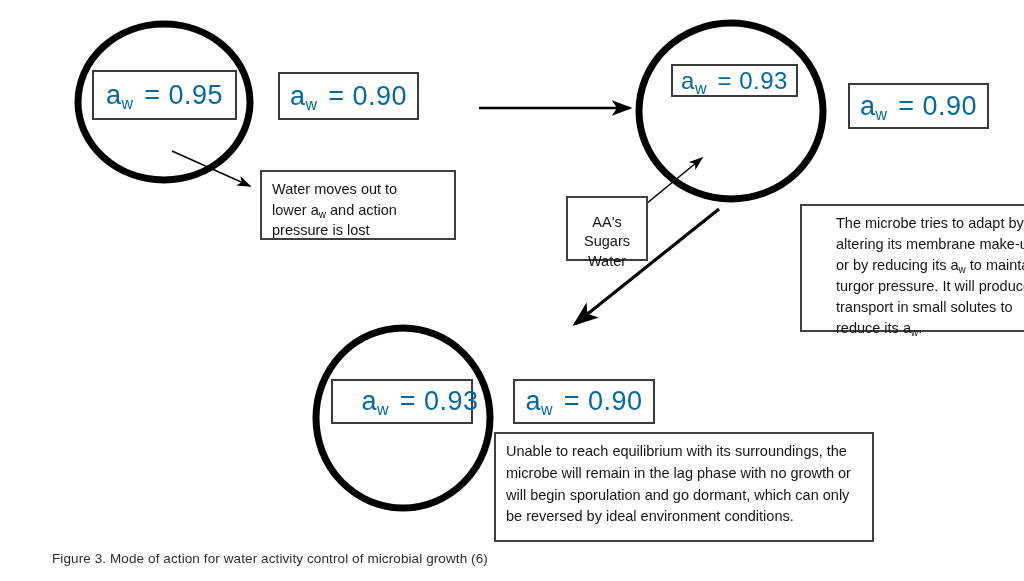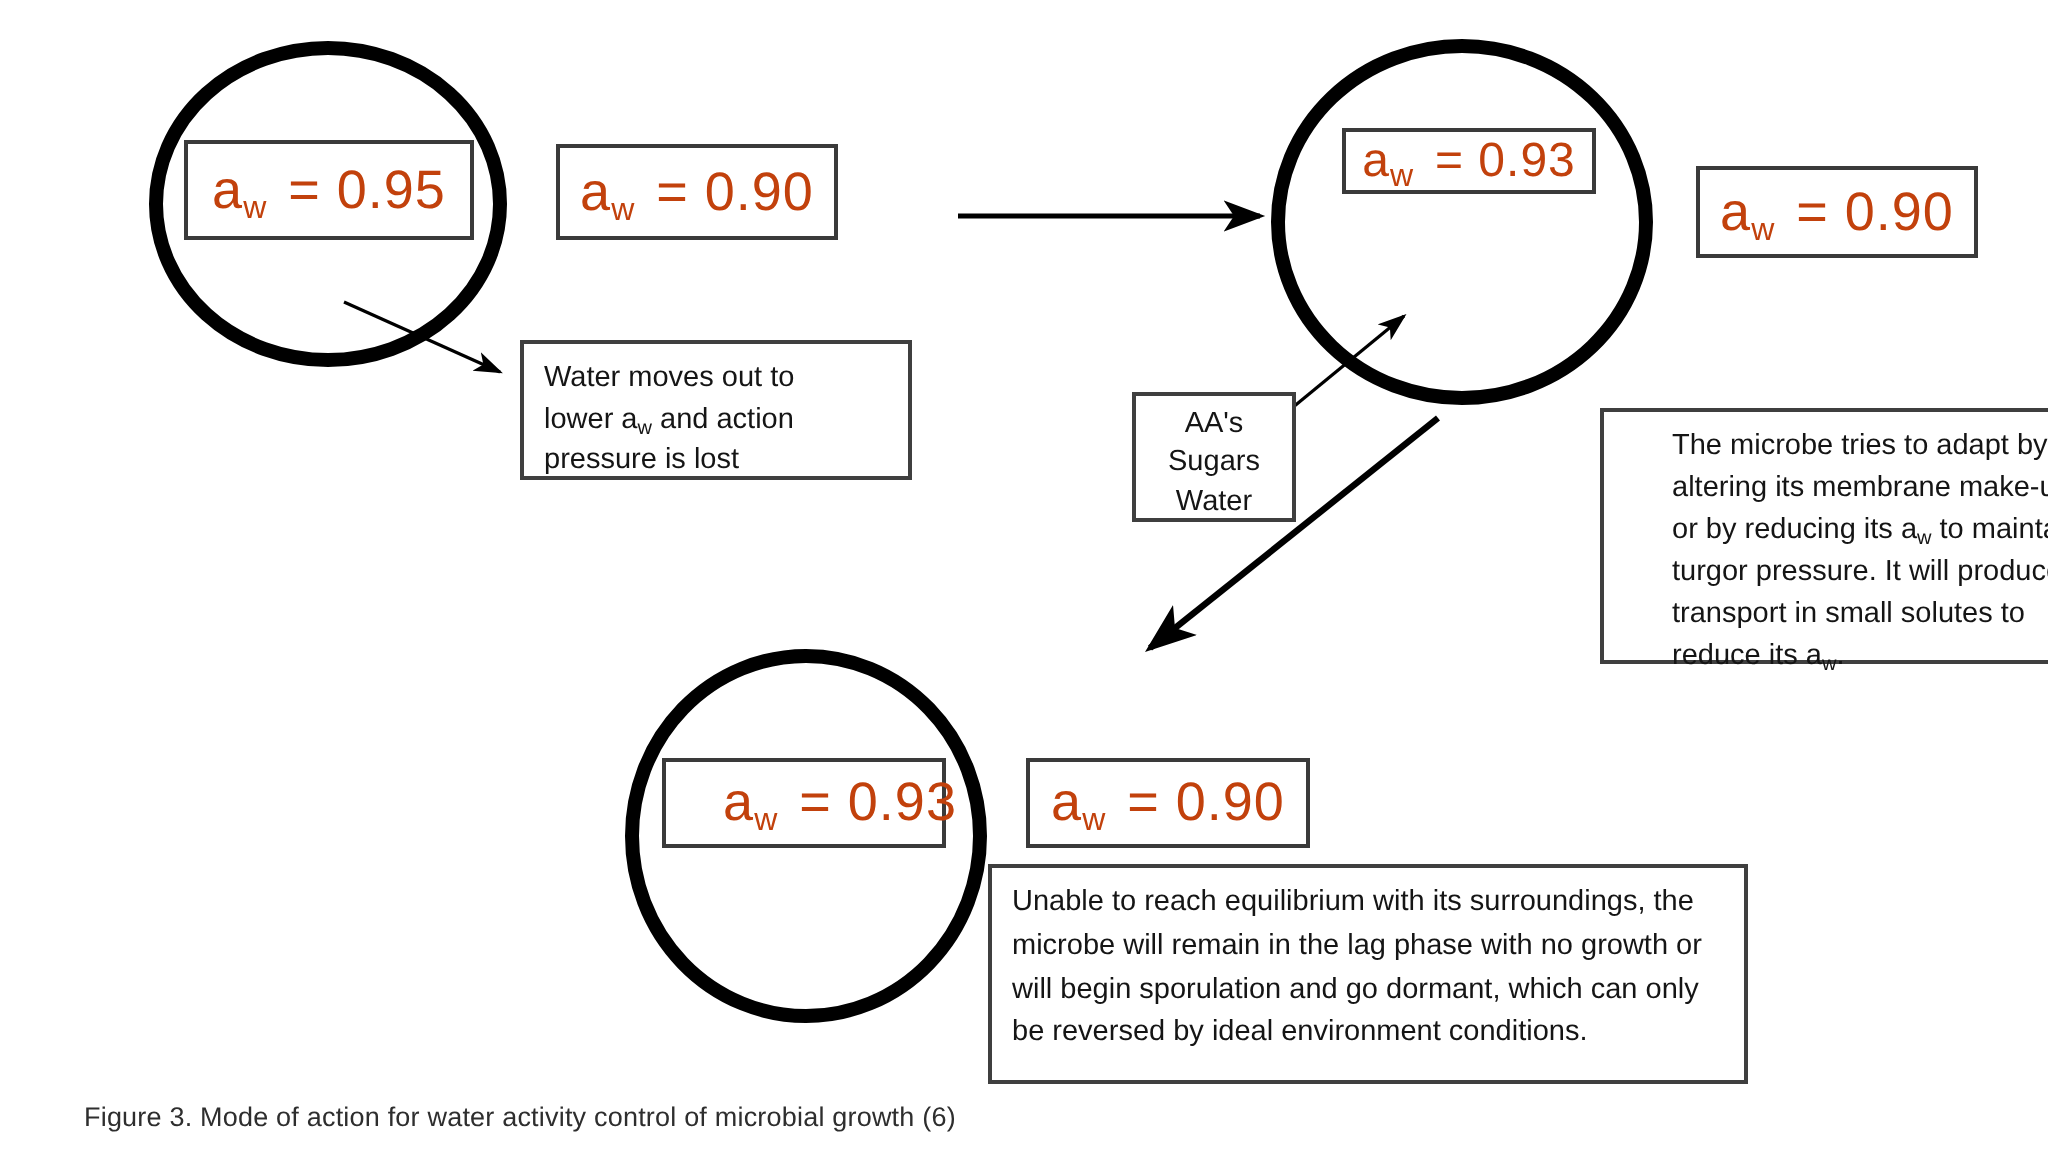--- a/index.html
+++ b/index.html
@@ -37,21 +37,21 @@
     display: flex;
     align-items: center;
     justify-content: center;
     white-space: nowrap;
   }
   .aw-text {
     font-size: 27px;
     font-weight: 400;
     letter-spacing: 0.5px;
     line-height: 1;
-    color: #c2410c;
+    color: #0369a1;
   }
   .aw-text .sub {
     font-size: 16px;
     vertical-align: baseline;
     position: relative;
     top: 5px;
     letter-spacing: 0;
   }
   .aw-text .gap { display: inline-block; width: 11px; }
 
@@ -133,21 +133,21 @@
       <span>a</span><span class="sub">w</span><span class="gap"></span><span>= 0.93</span>
     </span>
   </div>
 
   <div class="abs aw-box" style="left:848px; top:83px; width:141px; height:46px;">
     <span class="aw-text">
       <span>a</span><span class="sub">w</span><span class="gap"></span><span>= 0.90</span>
     </span>
   </div>
 
-  <div class="abs text-box center" style="left:566px; top:196px; width:82px; height:65px; padding:5px 4px; line-height:1.33;">
+  <div class="abs text-box center" style="left:566px; top:196px; width:82px; height:65px; padding:15px 4px; line-height:1.33;">
     <div>AA's</div>
     <div>Sugars</div>
     <div>Water</div>
   </div>
 
   <div class="abs text-box" style="left:800px; top:204px; width:259px; height:128px; line-height:1.45;padding-left:34px;">
     <span>The microbe tries to adapt by altering its membrane make-up or by reducing its a</span><span class="sub">w</span><span> to maintain turgor pressure. It will produce or transport in small solutes to reduce its a</span><span class="sub">w</span><span>.</span>
   </div>
 
   <div class="abs aw-box" style="left:331px; top:379px; width:142px; height:45px;padding-left:36px;">
@@ -159,15 +159,15 @@
   <div class="abs aw-box" style="left:513px; top:379px; width:142px; height:45px;">
     <span class="aw-text">
       <span>a</span><span class="sub">w</span><span class="gap"></span><span>= 0.90</span>
     </span>
   </div>
 
   <div class="abs text-box" style="left:494px; top:432px; width:380px; height:110px; line-height:1.5;">
     <span>Unable to reach equilibrium with its surroundings, the microbe will remain in the lag phase with no growth or will begin sporulation and go dormant, which can only be reversed by ideal environment conditions.</span>
   </div>
 
-  <div class="abs caption" style="left:42px; top:551px;text-align:right;">Figure 3. Mode of action for water activity control of microbial growth (6)</div>
+  <div class="abs caption" style="left:52px; top:551px;text-align:right;">Figure 3. Mode of action for water activity control of microbial growth (6)</div>
 
 </div>
 
 </body></html>

